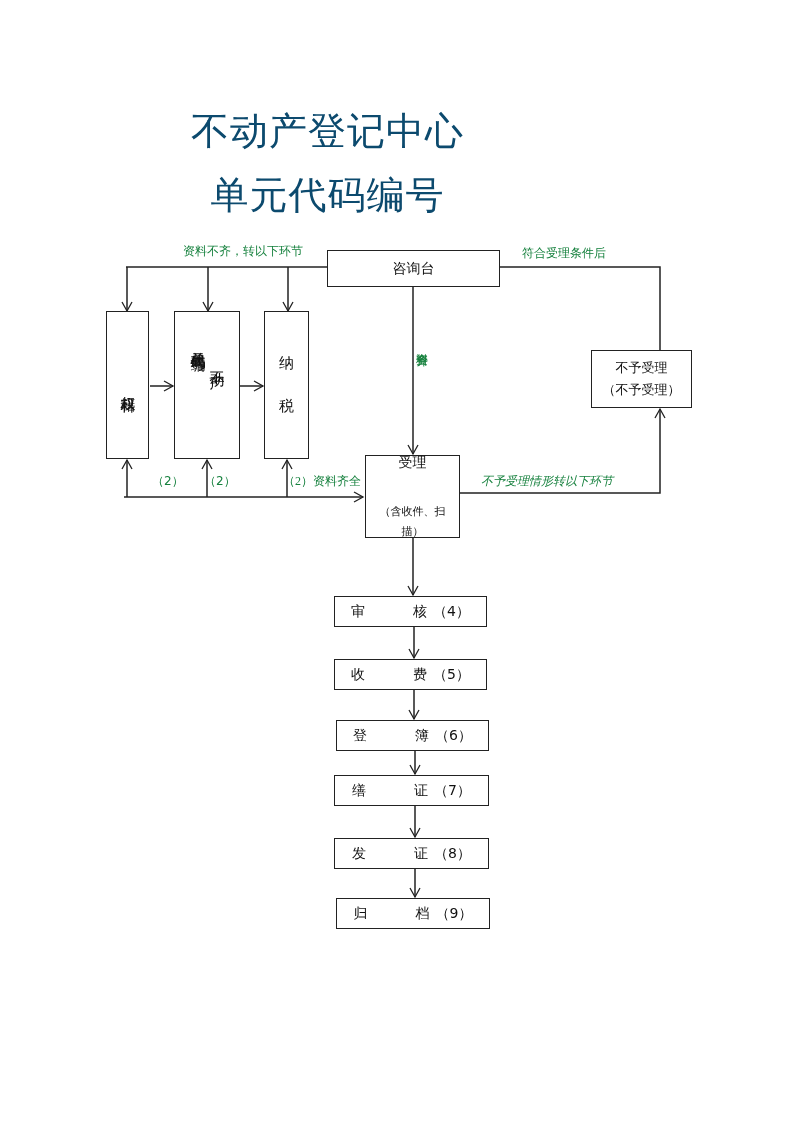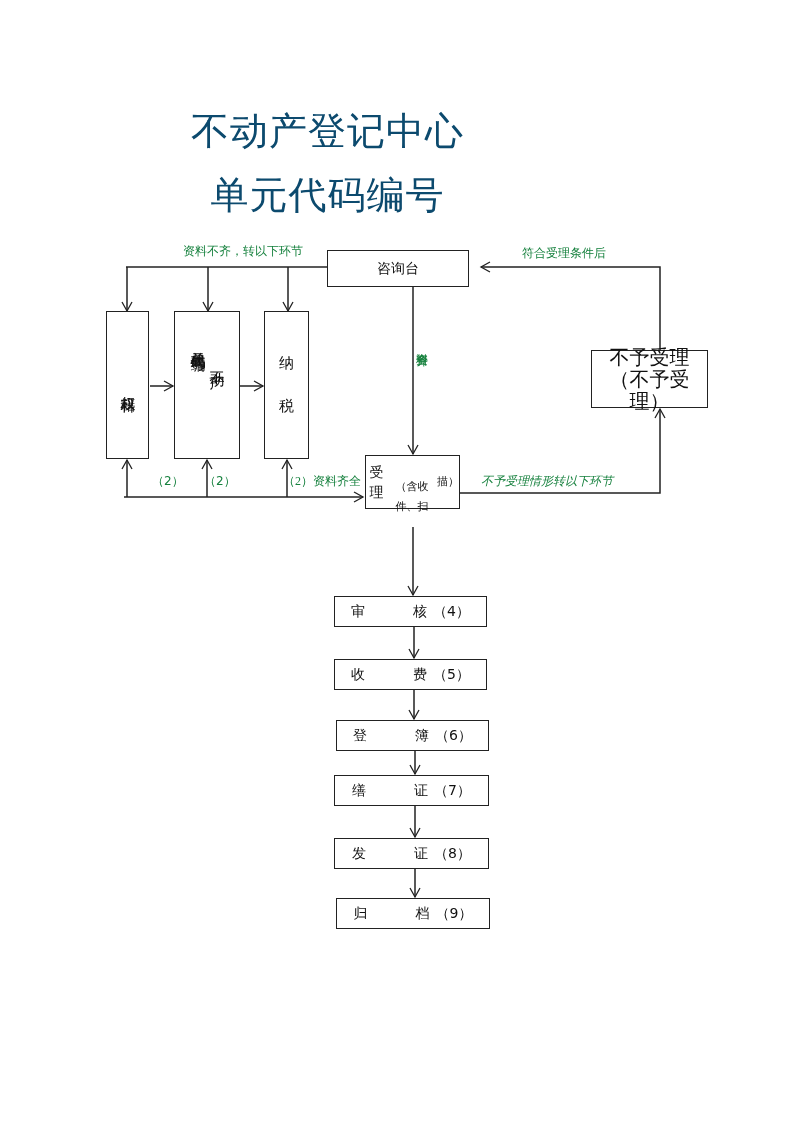--- a/index.html
+++ b/index.html
@@ -63,44 +63,44 @@
 </svg>
 
 <div class="lbl" style="left:183px; top:243px;">资料不齐，转以下环节</div>
 <div class="lbl" style="left:482px; top:245px;margin-left:40px;">符合受理条件后</div>
 <div class="lbl vtext" style="left:413px; top:344px; font-size:12px; letter-spacing:0;">资料齐全</div>
 <div class="lbl" style="left:152px; top:473px;">（2）</div>
 <div class="lbl" style="left:204px; top:473px;">（2）</div>
 <div class="lbl" style="left:283px; top:473px;font-family:Liberation Serif, serif;">（2）资料齐全</div>
 <div class="lbl" style="left:481px; top:473px;font-style:italic;">不予受理情形转以下环节</div>
 
-<div class="box" style="left:327px; top:250px; width:142px; height:37px; font-size:14px;font-family:Liberation Serif, serif;">
+<div class="box" style="left:327px; top:250px; width:173px; height:37px; font-size:14px;font-family:Liberation Serif, serif;">
   <span>咨询台</span>
 </div>
 
 <div class="box" style="left:106px; top:311px; width:43px; height:148px;">
   <span class="vtext">权籍科</span>
 </div>
 
 <div class="box" style="left:174px; top:311px; width:66px; height:148px; align-items:flex-start; padding-top:28px;">
   <span class="vtext" style="margin-top:0; font-size:15px;">单元代码编号</span>
   <span class="vtext" style="margin-top:20px; font-size:15px;">不动产</span>
 </div>
 
 <div class="box" style="left:264px; top:311px; width:45px; height:148px; flex-direction:column; justify-content:center;">
   <span style="font-size:15px;">纳</span>
   <span style="font-size:15px; margin-top:24px;">税</span>
 </div>
 
-<div class="box" style="left:591px; top:350px; width:117px; height:58px; flex-direction:column; font-size:20px; line-height:22px;">
+<div class="box" style="left:591px; top:350px; width:101px; height:58px; flex-direction:column; font-size:13px; line-height:22px;">
   <span>不予受理</span>
   <span>（不予受理）</span>
 </div>
 
-<div class="box" style="left:365px; top:455px; width:95px; height:54px; flex-direction:row; line-height:20px;text-align:center;">
+<div class="box" style="left:365px; top:455px; width:95px; height:83px; flex-direction:column; line-height:20px;text-align:center;">
   <span style="font-size:14px;">受理</span>
   <span style="font-size:11px;margin-top:30px;">（含收件、扫</span>
   <span style="font-size:11px;">描）</span>
 </div>
 
 <div class="box step" style="left:334px; top:596px; width:153px; height:31px;">
   <span class="c1">审</span>
     <span class="c2">核</span>
     <span class="num">（4）</span>
 </div>

